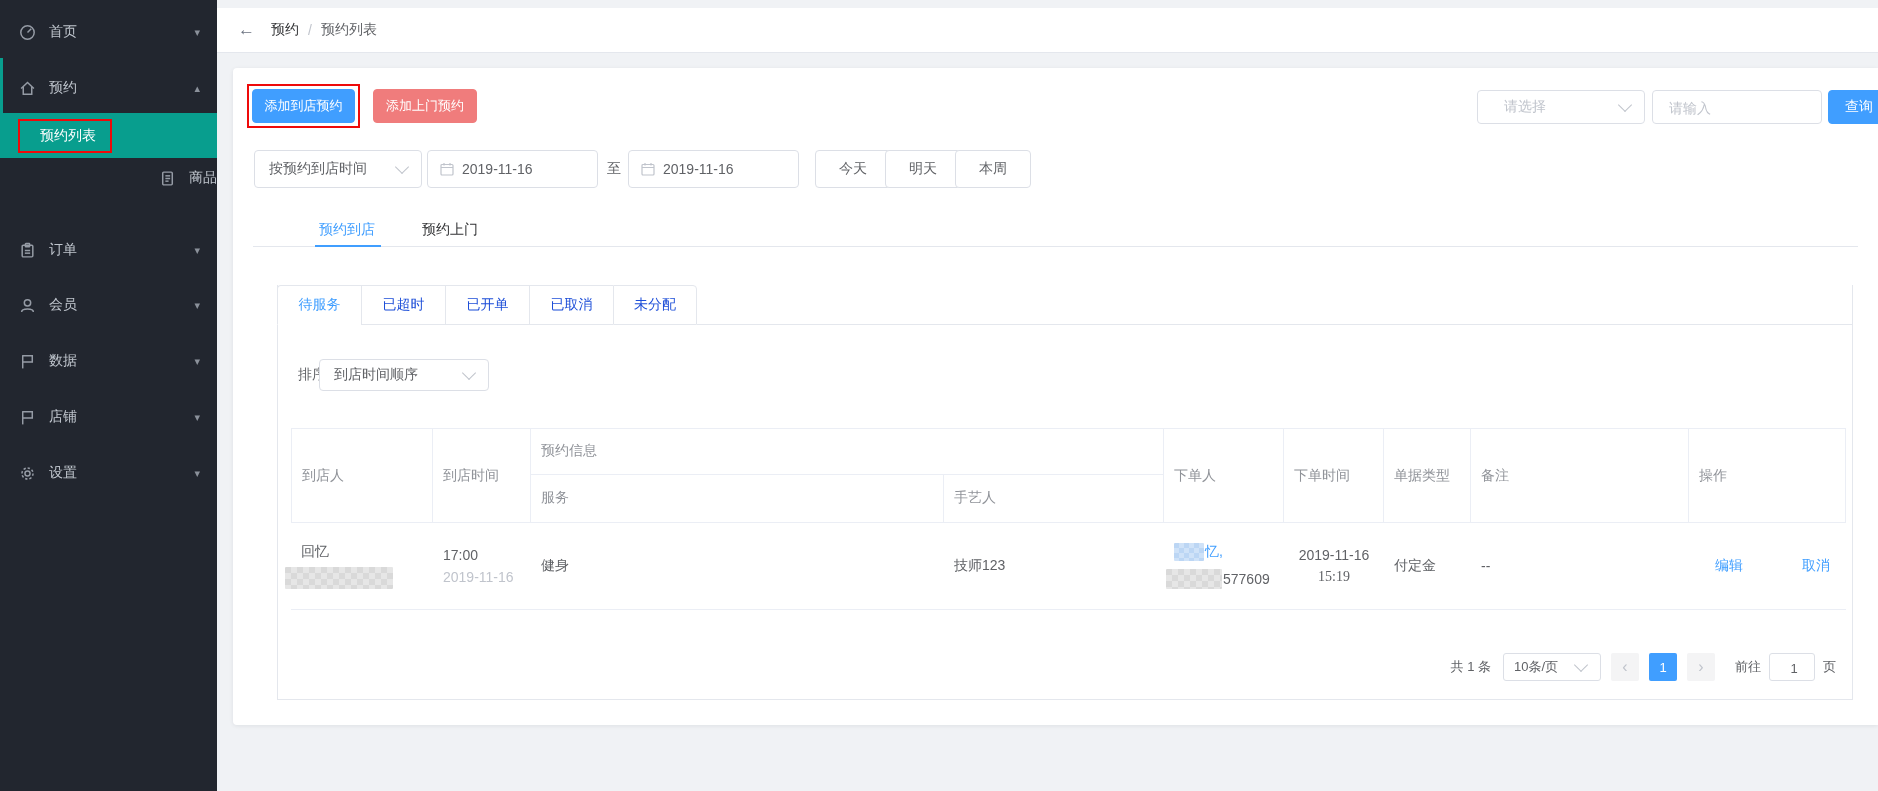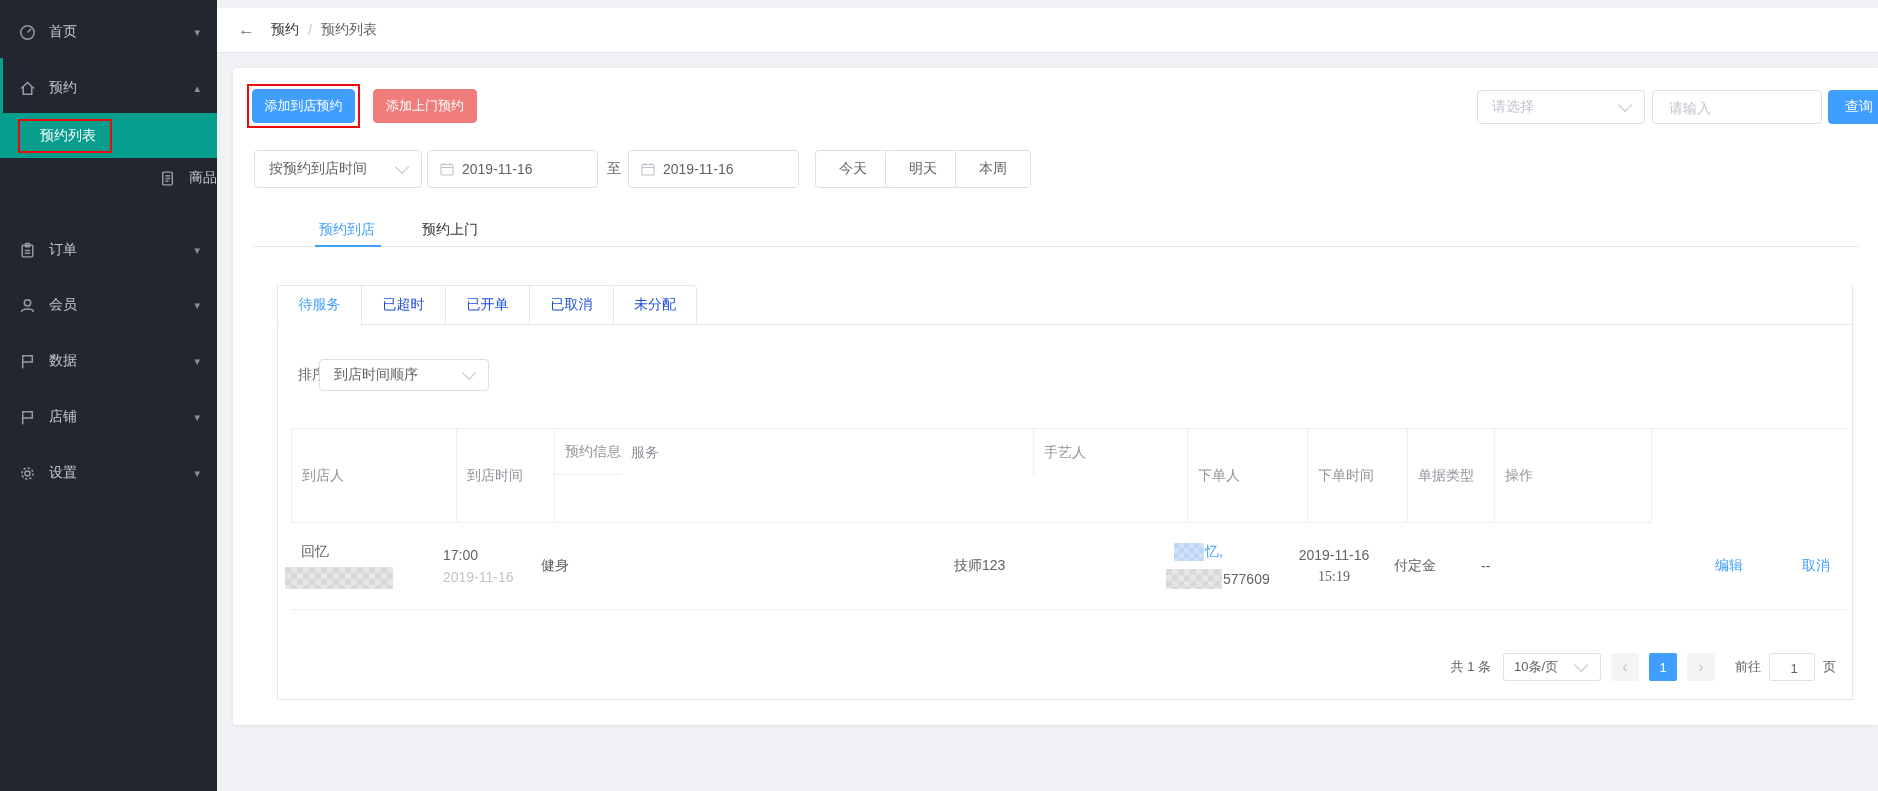--- a/index.html
+++ b/index.html
@@ -36,21 +36,21 @@
        cursor:pointer;box-sizing:border-box;}
   .btn-primary{background:#409eff;color:#fff;border:1px solid #409eff;}
   .btn-danger{background:#f07c7c;color:#fff;border:1px solid #f07c7c;}
   .btn-plain{background:#fff;color:#606266;border:1px solid #dcdfe6;font-size:14px;}
   .add-store{position:absolute;left:19px;top:21px;width:103px;height:34px;}
   .red-outline{position:absolute;left:-6px;top:-6px;right:-6px;bottom:-6px;border:2px solid #ee0a0a;}
   .add-visit{position:absolute;left:140px;top:21px;width:104px;height:34px;}
 
   .selbox{background:#fff;border:1px solid #dcdfe6;border-radius:4px;box-sizing:border-box;
           display:flex;align-items:center;position:absolute;cursor:pointer;}
-  .selbox .ph{color:#c0c4cc;font-size:14px;margin-left:14px;flex:1;}
+  .selbox .ph{color:#c0c4cc;font-size:14px;margin-left:26px;flex:1;}
   .selbox .val{color:#606266;font-size:14px;margin-left:14px;flex:1;}
   .chev{width:9px;height:9px;border-right:1.5px solid #c0c4cc;border-bottom:1.5px solid #c0c4cc;
         transform:rotate(45deg);margin-right:14px;margin-top:-4px;flex:0 0 auto;}
   .inputbox{position:absolute;background:#fff;border:1px solid #dcdfe6;border-radius:4px;box-sizing:border-box;}
   .inputbox input{border:none;outline:none;width:90%;height:100%;margin-left:14px;font-size:14px;
                   color:#606266;font-family:inherit;background:transparent;}
   .inputbox input::placeholder{color:#c0c4cc;}
   .sel-top{left:1244px;top:22px;width:168px;height:34px;}
   .inp-top{left:1419px;top:22px;width:170px;height:34px;}
   .search-btn{position:absolute;left:1595px;top:22px;width:62px;height:34px;font-size:14px;}
@@ -89,21 +89,21 @@
               color:#606266;font-size:14px;}
   .sel-sort{left:41px;top:74px;width:170px;height:32px;}
 
   
   .tbl{position:absolute;left:13px;top:143px;width:1555px;font-size:14px;color:#606266;}
   .thead{display:flex;border-top:1px solid #ebeef5;color:#909399;}
   .hcell{box-sizing:border-box;border-right:1px solid #ebeef5;border-bottom:1px solid #ebeef5;
          height:94px;display:flex;align-items:center;padding-left:10px;}
   .hcell:first-child{border-left:1px solid #ebeef5;}
   .hgroup{box-sizing:border-box;border-right:1px solid #ebeef5;border-bottom:1px solid #ebeef5;height:94px;
-          display:flex;flex-direction:row;padding-left:0;}
+          display:flex;flex-direction:column;padding-left:0;}
   .hgroup .gtitle{height:46px;box-sizing:border-box;border-bottom:1px solid #ebeef5;display:flex;
                   align-items:center;padding-left:10px;}
   .hgroup .gsub{height:48px;display:flex;}
   .hgroup .gsub .sub1{width:413px;box-sizing:border-box;border-right:1px solid #ebeef5;display:flex;
                       align-items:center;padding-left:10px;}
   .hgroup .gsub .sub2{flex:1;display:flex;align-items:center;padding-left:10px;}
   .trow{display:flex;border-bottom:1px solid #ebeef5;height:86px;}
   .tcell{box-sizing:border-box;padding-left:10px;display:flex;flex-direction:column;justify-content:center;}
   .muted{color:#c0c4cc;}
   .link{color:#409eff;cursor:pointer;}
@@ -309,32 +309,33 @@
         <div class="subtab-rest"></div>
 
         <div class="sort-label">排序:</div>
         <div class="selbox sel-sort">
           <span class="val">到店时间顺序</span>
           <span class="chev"></span>
         </div>
 
         <div class="tbl">
           <div class="thead">
-            <div class="hcell" style="width:166px;">到店人</div>
+            <div class="hcell" style="width:142px;">到店人</div>
             <div class="hcell" style="width:98px;">到店时间</div>
             <div class="hgroup" style="width:633px;">
               <div class="gtitle">预约信息</div>
               <div class="gsub">
                 <div class="sub1">服务</div>
                 <div class="sub2">手艺人</div>
               </div>
             </div>
             <div class="hcell" style="width:120px;">下单人</div>
             <div class="hcell" style="width:100px;">下单时间</div>
             <div class="hcell" style="width:87px;">单据类型</div>
+            <div class="hcell" style="width:218px;">备注</div>
             <div class="hcell" style="width:157px;">操作</div>
           </div>
 
           <div class="trow">
             <div class="tcell" style="width:142px;">
               <span>回忆</span>
               <span class="mosaic" style="width:108px;height:22px;margin-top:6px;margin-left:-16px;"></span>
             </div>
             <div class="tcell" style="width:98px;">
               <span>17:00</span>

